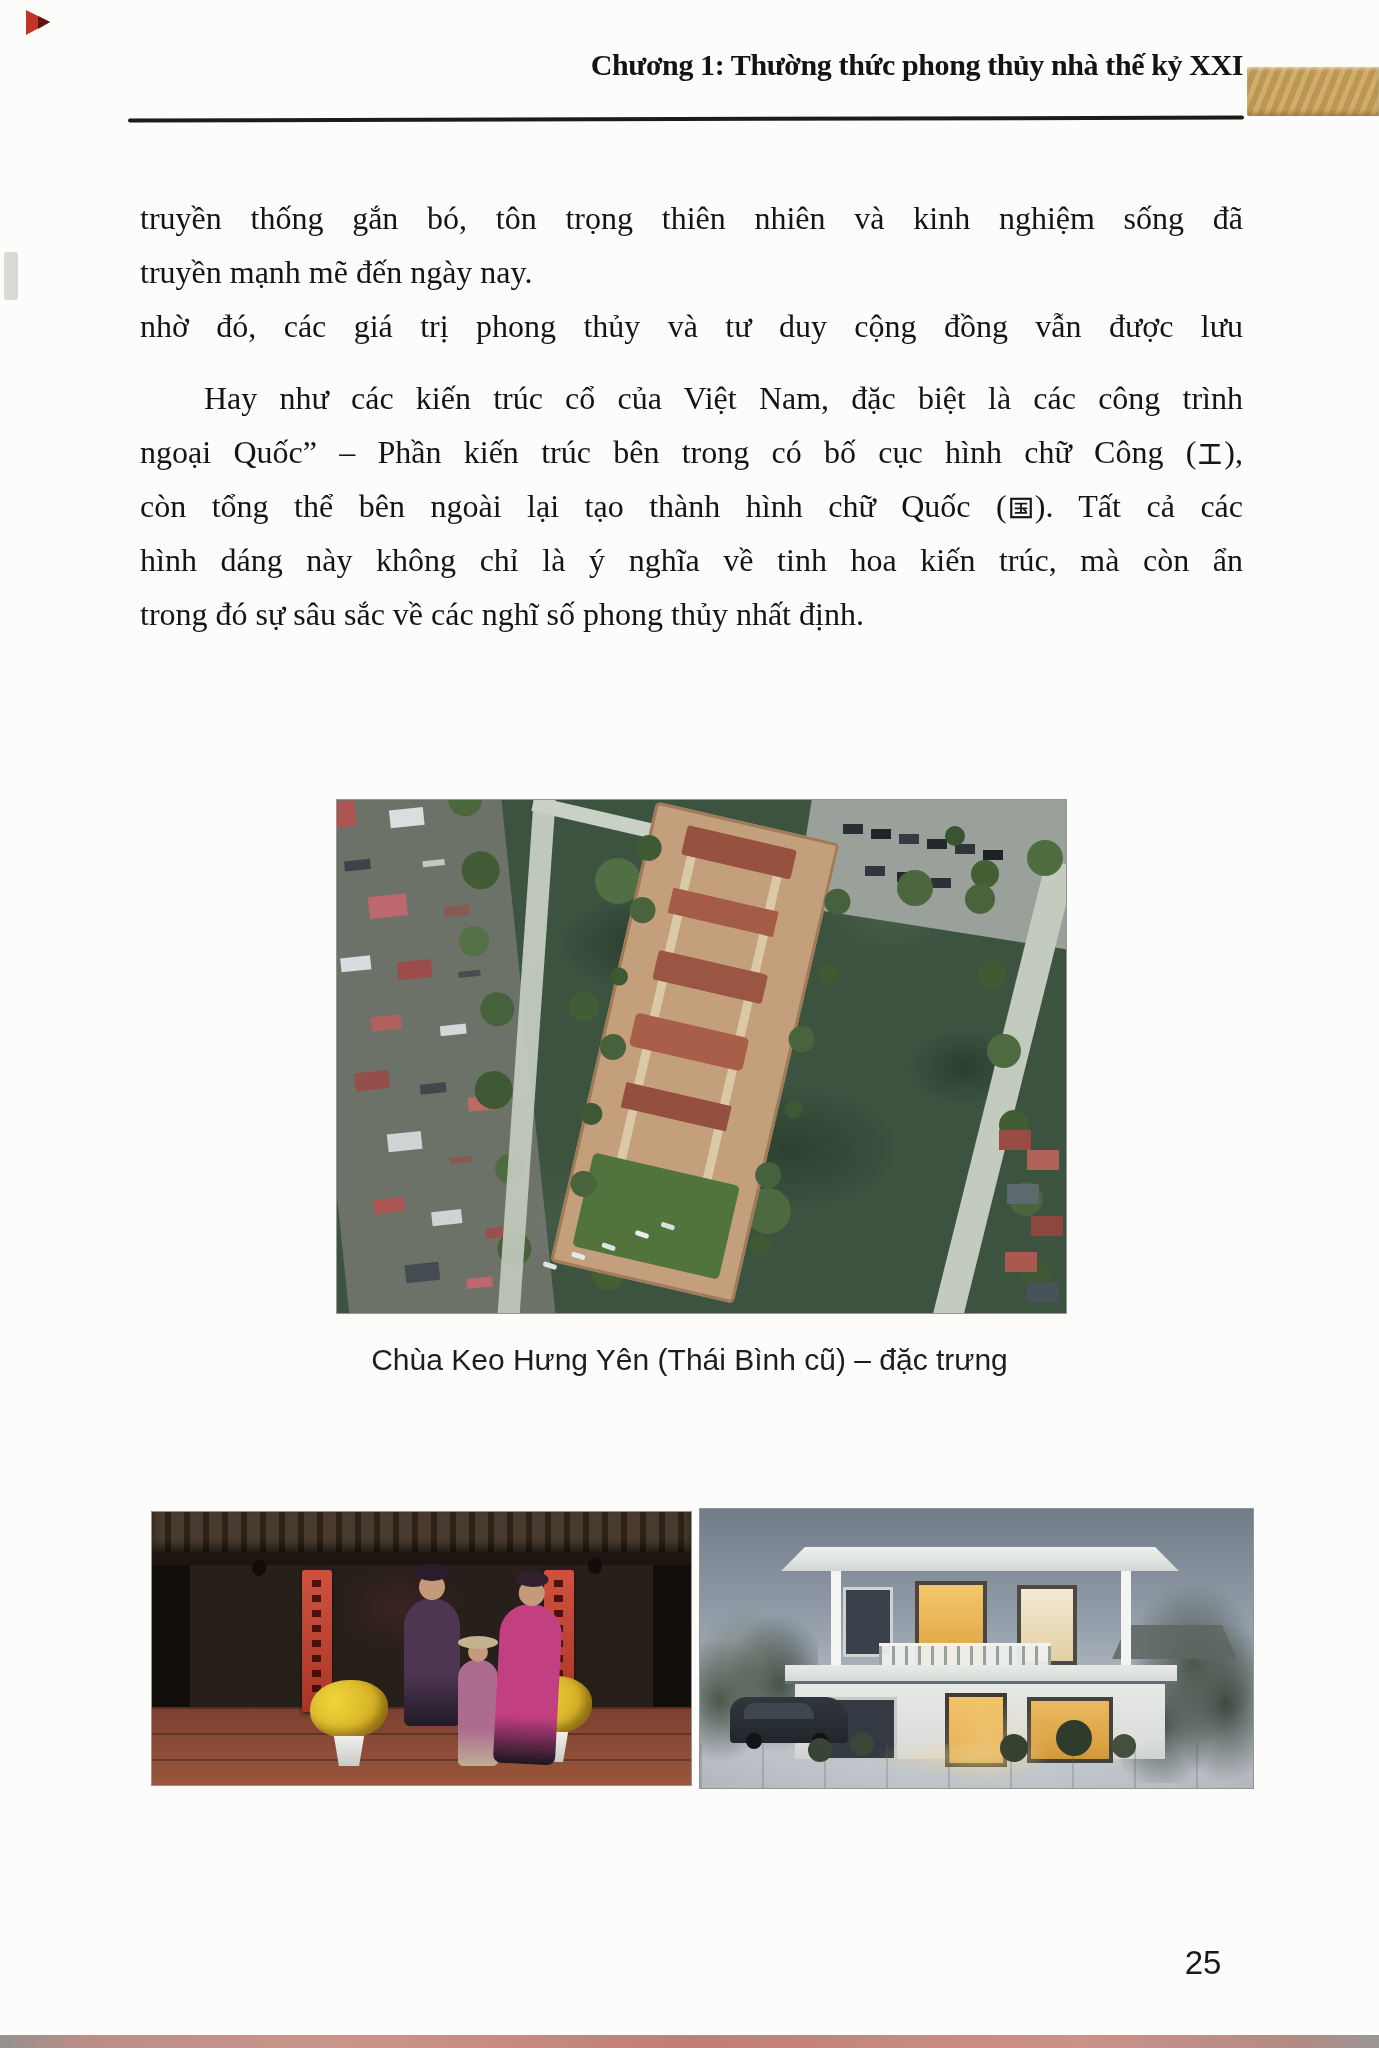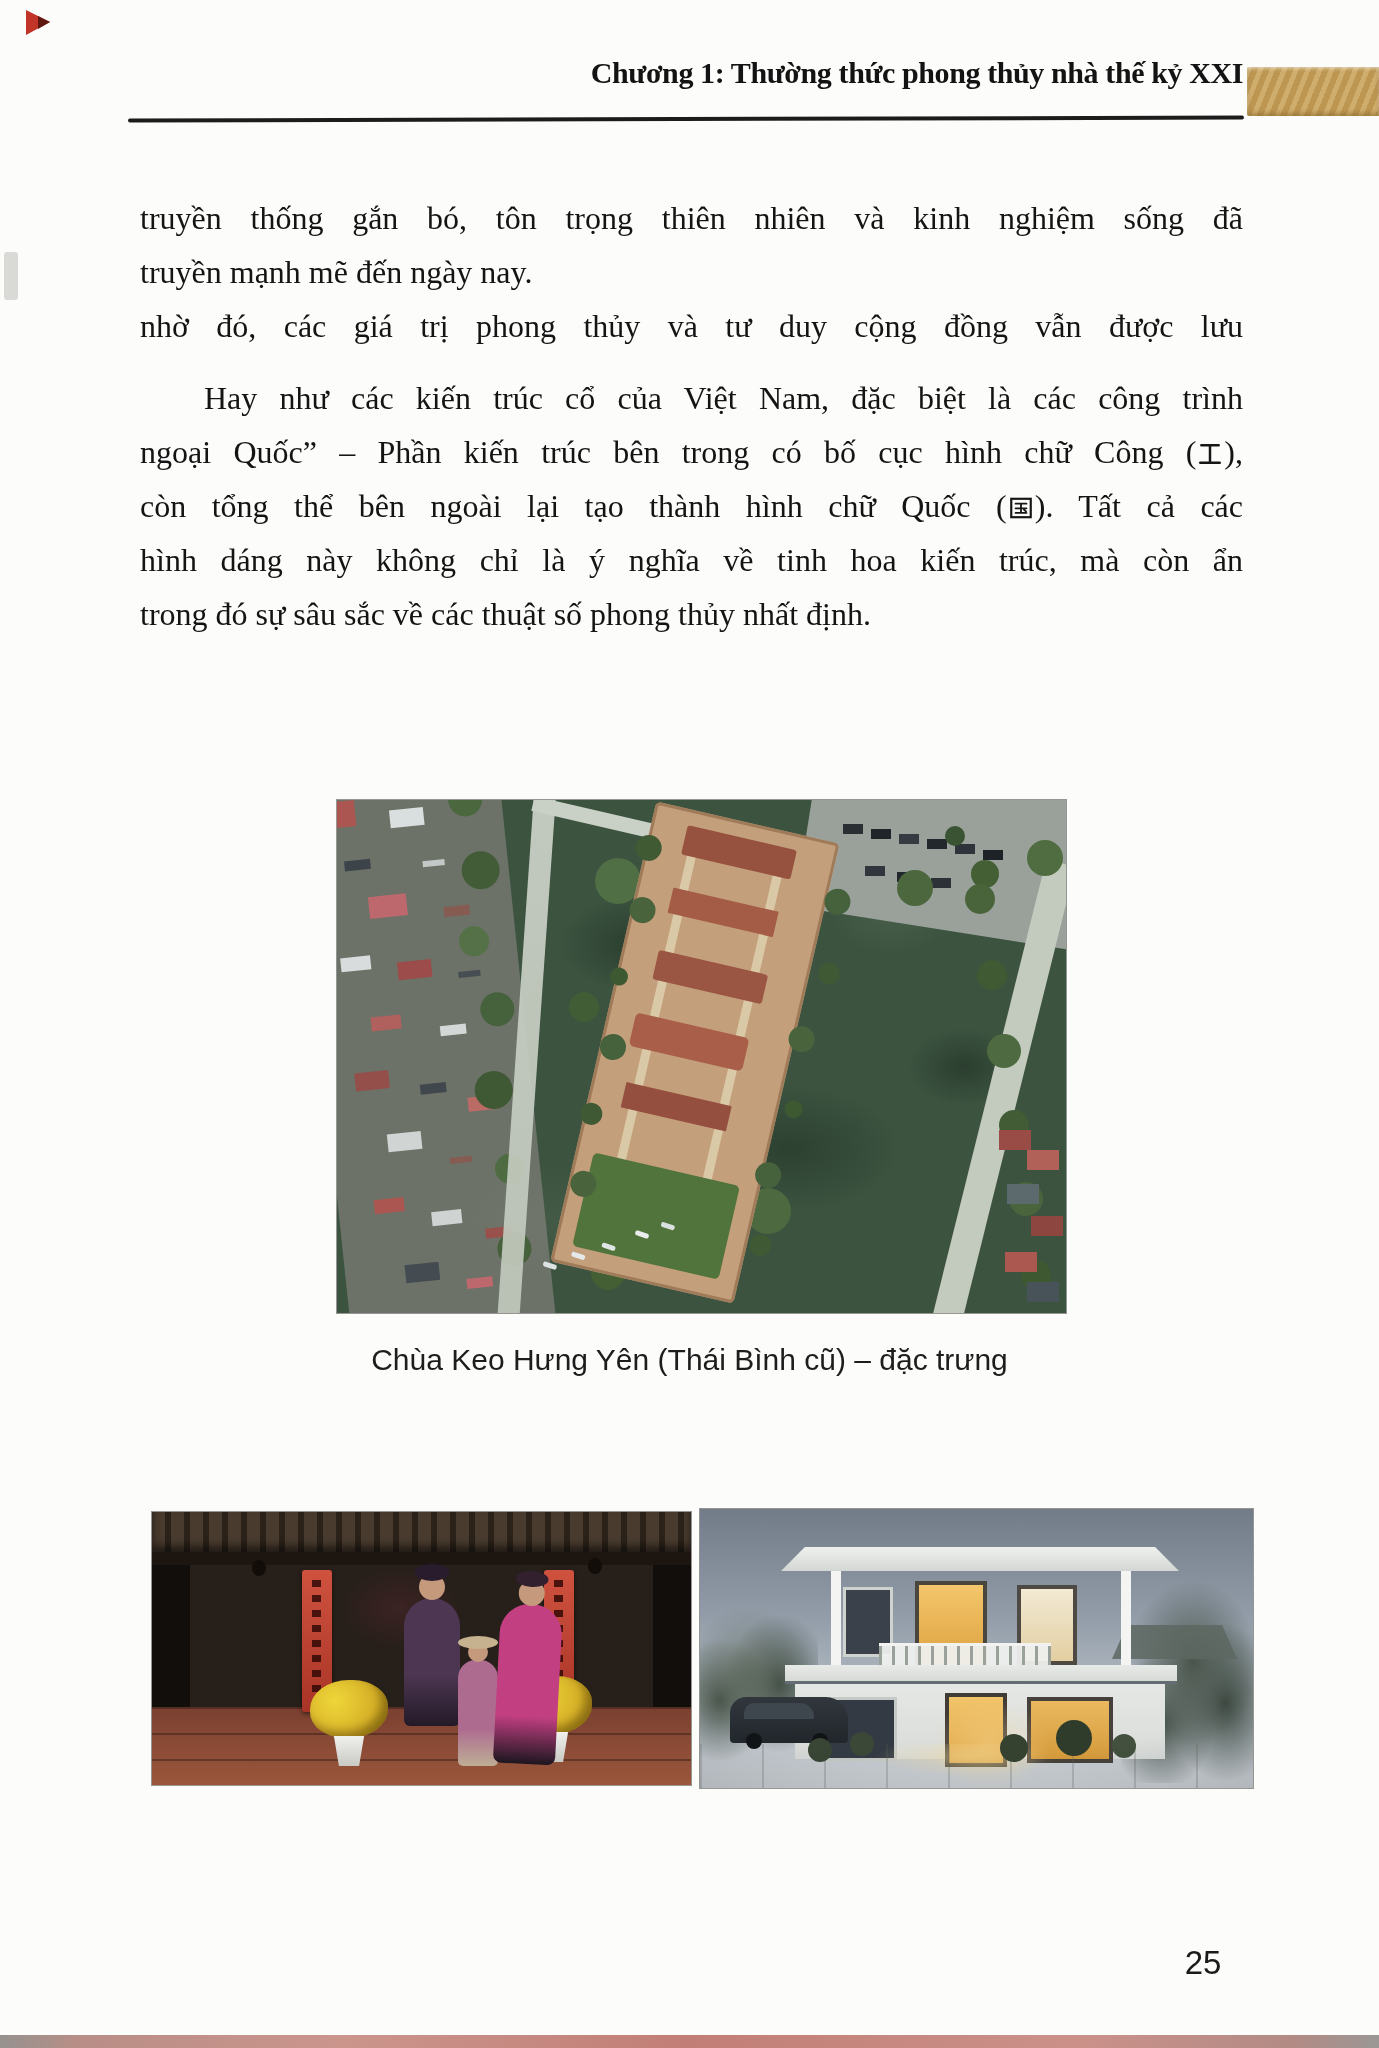--- a/index.html
+++ b/index.html
@@ -1,19 +1,19 @@
 <!DOCTYPE html>
 <html><head>
 <meta charset="utf-8">
 <style>
   html,body{margin:0;padding:0;background:#e8e8e6;}
   .page{position:relative;width:1379px;height:2048px;background:#fcfcfb;overflow:hidden;
         font-family:"Liberation Serif", serif;color:#141414;}
   
-  .chapter-title{position:absolute;top:56px;right:136px;font-size:30px;font-weight:bold;
+  .chapter-title{position:absolute;top:48px;right:136px;font-size:30px;font-weight:bold;
         letter-spacing:-0.4px;color:#131313;white-space:nowrap;margin-left:29px;}
   .gold-band{position:absolute;left:1247px;top:67px;width:132px;height:49px;
         background:repeating-linear-gradient(112deg,#cfad6d 0 5px,#bd9752 5px 11px);
         box-shadow:inset 0 2px 3px rgba(255,255,255,.45), inset 0 -3px 4px rgba(120,85,30,.45);
         border-radius:2px 0 0 2px;}
   .header-rule{position:absolute;left:128px;top:117px;width:1116px;height:4px;background:#1c1c1c;
         border-radius:2px;transform:rotate(-0.15deg);}
   .corner-marker{position:absolute;left:24px;top:8px;}
   .scan-smudge{position:absolute;left:4px;top:252px;width:14px;height:48px;background:#cfcfcd;
         border-radius:3px;opacity:.8;}
@@ -211,21 +211,21 @@
       <div class="tl"><span>ngoại Quốc” – Phần kiến trúc bên trong có bố cục hình chữ Công (</span><svg class="han" viewBox="0 0 24 24">
             <title>工</title>
             <path d="M4 4 H20 M12 4 V20 M3 20 H21" stroke-width="2.3"></path>
           </svg><span>),</span></div>
       <div class="tl"><span>còn tổng thể bên ngoài lại tạo thành hình chữ Quốc (</span><svg class="han" viewBox="0 0 24 24">
             <title>国</title>
             <rect x="3" y="3.5" width="18" height="17" stroke-width="2"></rect>
             <path d="M7 8 H17 M12 8 V16.5 M7 12.3 H17 M7 16.5 H17 M14.8 13.6 l1.8 1.5" stroke-width="1.7"></path>
           </svg><span>). Tất cả các</span></div>
       <div class="tl">hình dáng này không chỉ là ý nghĩa về tinh hoa kiến trúc, mà còn ẩn</div>
-      <div class="tl last">trong đó sự sâu sắc về các thuật số phong thủy nhất định.</div>
+      <div class="tl last">trong đó sự sâu sắc về các nghĩ số phong thủy nhất định.</div>
     </div>
   </main>
 
   <figure class="aerial">
     <div class="av-village">
       <span class="av-v-blocks"></span>
       <span class="av-v-trees"></span>
     </div>
     <div class="av-road-left"></div>
     <div class="av-road-top"></div>

